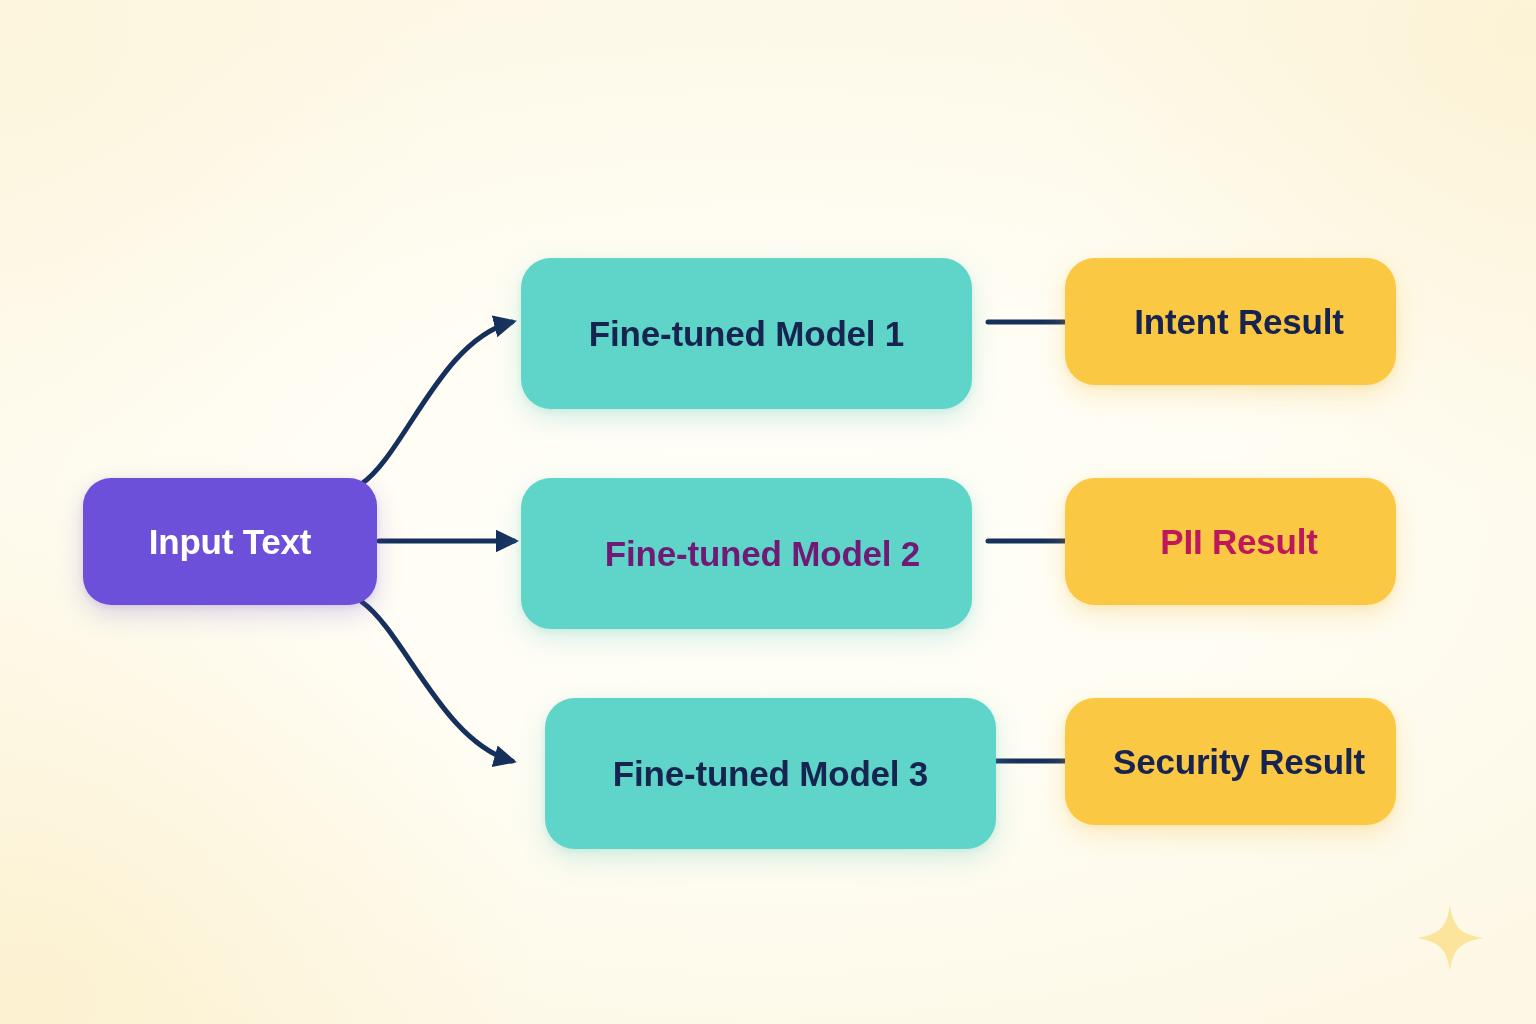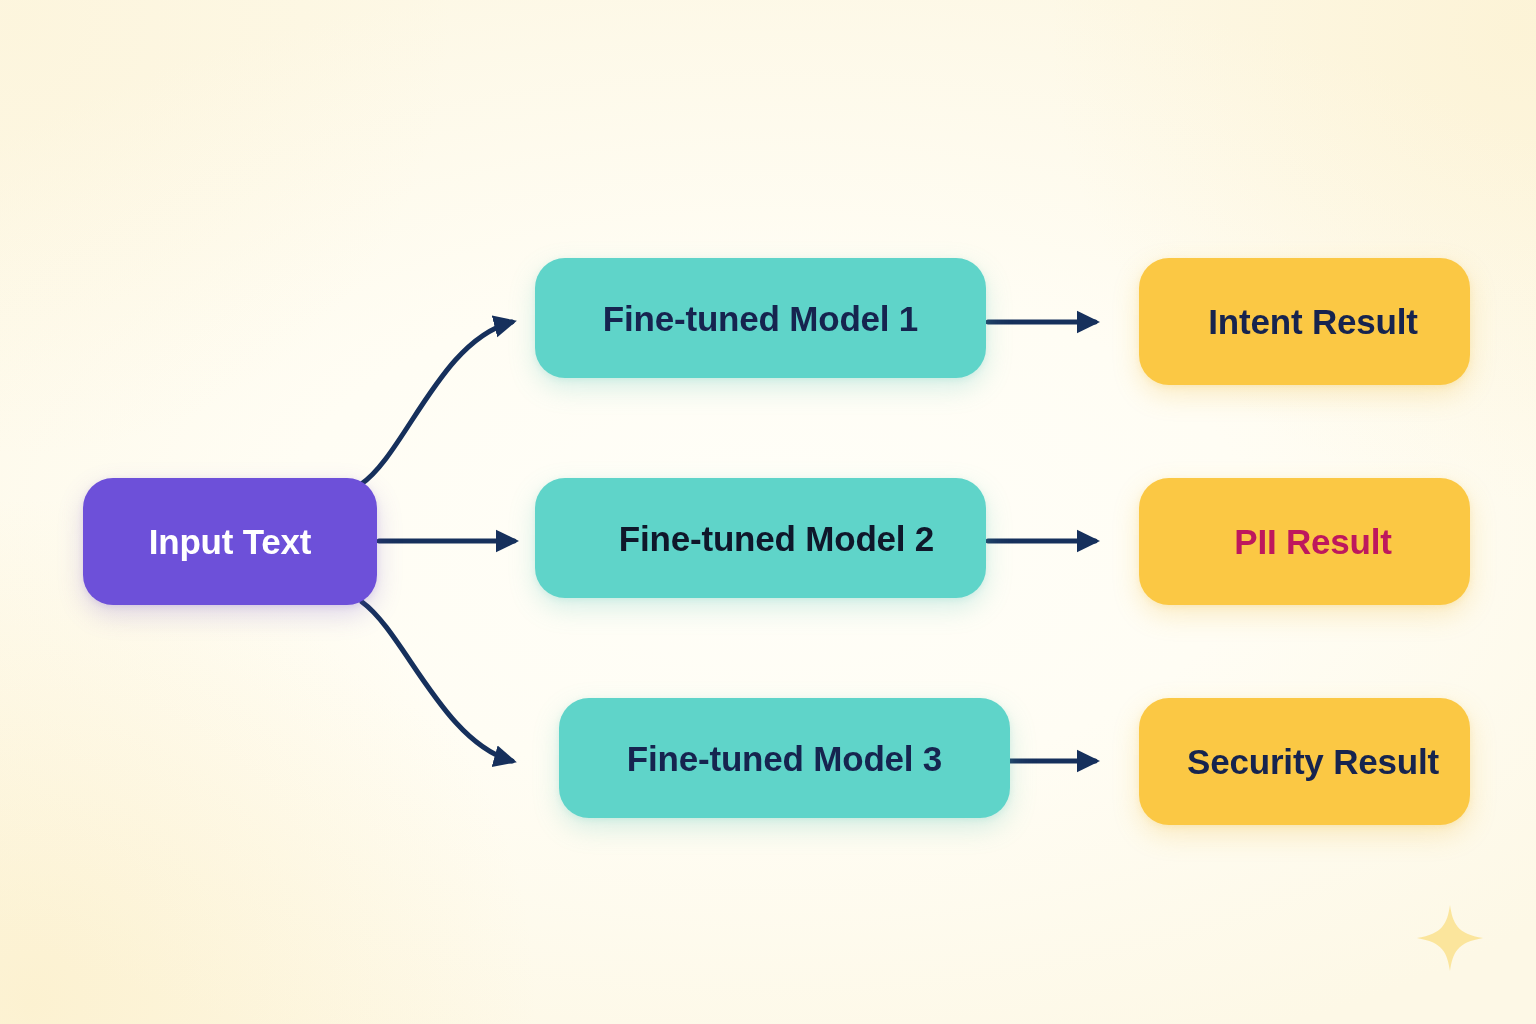--- a/index.html
+++ b/index.html
@@ -65,36 +65,36 @@
     box-shadow: 0 10px 26px rgba(110, 80, 200, 0.22),
                 0 2px 6px rgba(110, 80, 200, 0.14);
   }
   .node.input .node-label {
     color: #ffffff;
     font-size: 35px;
   }
 
   
   .node.model {
-    left: 535px;
+    left: 521px;
     width: 451px;
-    height: 120px;
+    height: 151px;
     border-radius: 30px;
     background: #5fd4c9;
     box-shadow: 0 10px 26px rgba(95, 200, 190, 0.26),
                 0 2px 6px rgba(95, 200, 190, 0.16);
   }
   .node.model .node-label {
     color: #16244f;
     font-size: 35px;
   }
 
   
   .node.result {
-    left: 1139px;
+    left: 1065px;
     width: 331px;
     height: 127px;
     border-radius: 30px;
     background: #fbc844;
     box-shadow: 0 10px 26px rgba(240, 190, 60, 0.26),
                 0 2px 6px rgba(240, 190, 60, 0.16);
     padding-left: 17px;
   }
   .node.result .node-label {
     color: #16244f;
@@ -134,29 +134,29 @@
       <path marker-end="url(#arrowhead)" d="M 362,602 C 404,632 443,742 512,761"></path>
 
       <path marker-end="url(#arrowhead)" d="M 988,322 L 1095,322"></path>
 
       <path marker-end="url(#arrowhead)" d="M 988,541 L 1095,541"></path>
 
       <path marker-end="url(#arrowhead)" d="M 988,761 L 1095,761"></path>
     </g>
   </svg>
 
-  <div class="node input" style="background: rgb(109, 80, 217);">
+  <div class="node input" style="background: rgb(109, 80, 217); border-radius: 28px;">
     <span class="node-label" style="color: rgb(255, 255, 255);">Input Text</span>
   </div>
 
   <div class="node model row-1" style="background: rgb(95, 212, 201);">
     <span class="node-label" style="color: rgb(22, 36, 79);">Fine-tuned Model 1</span>
   </div>
   <div class="node model row-2" style="background: rgb(95, 212, 201);">
-    <span class="node-label" style="color: #0f172a; margin-left: 32px;">Fine-tuned Model 2</span>
+    <span class="node-label" style="color: #701a75; margin-left: 32px;">Fine-tuned Model 2</span>
   </div>
   <div class="node model row-3" style="background: rgb(95, 212, 201); margin-left: 24px;">
     <span class="node-label" style="color: rgb(22, 36, 79);">Fine-tuned Model 3</span>
   </div>
 
   <div class="node result row-1" style="background: rgb(251, 200, 68);">
     <span class="node-label" style="color: rgb(22, 36, 79);">Intent Result</span>
   </div>
   <div class="node result row-2" style="background: rgb(251, 200, 68);">
     <span class="node-label" style="color: #be185d;">PII Result</span>

